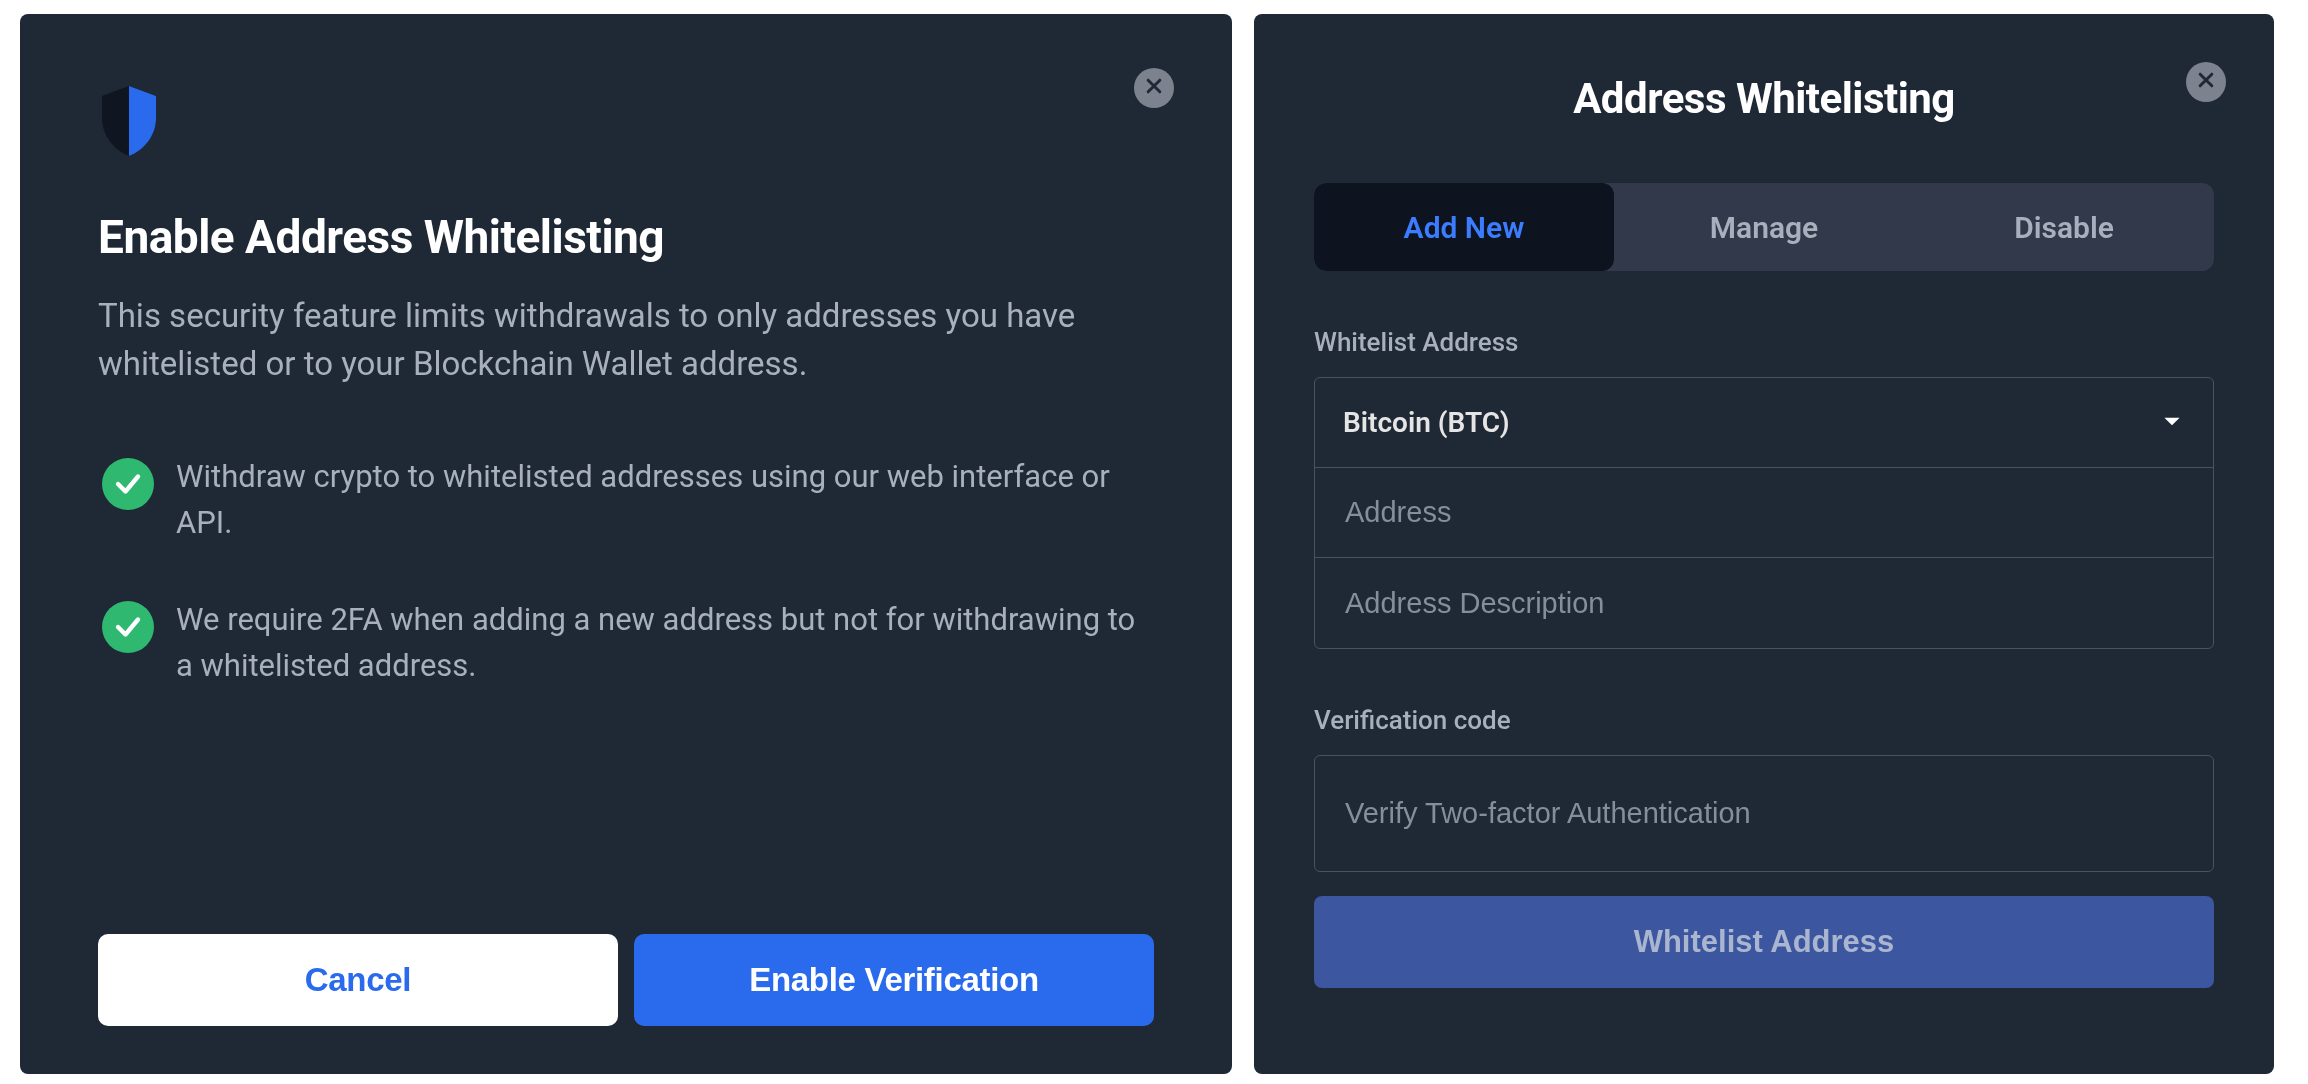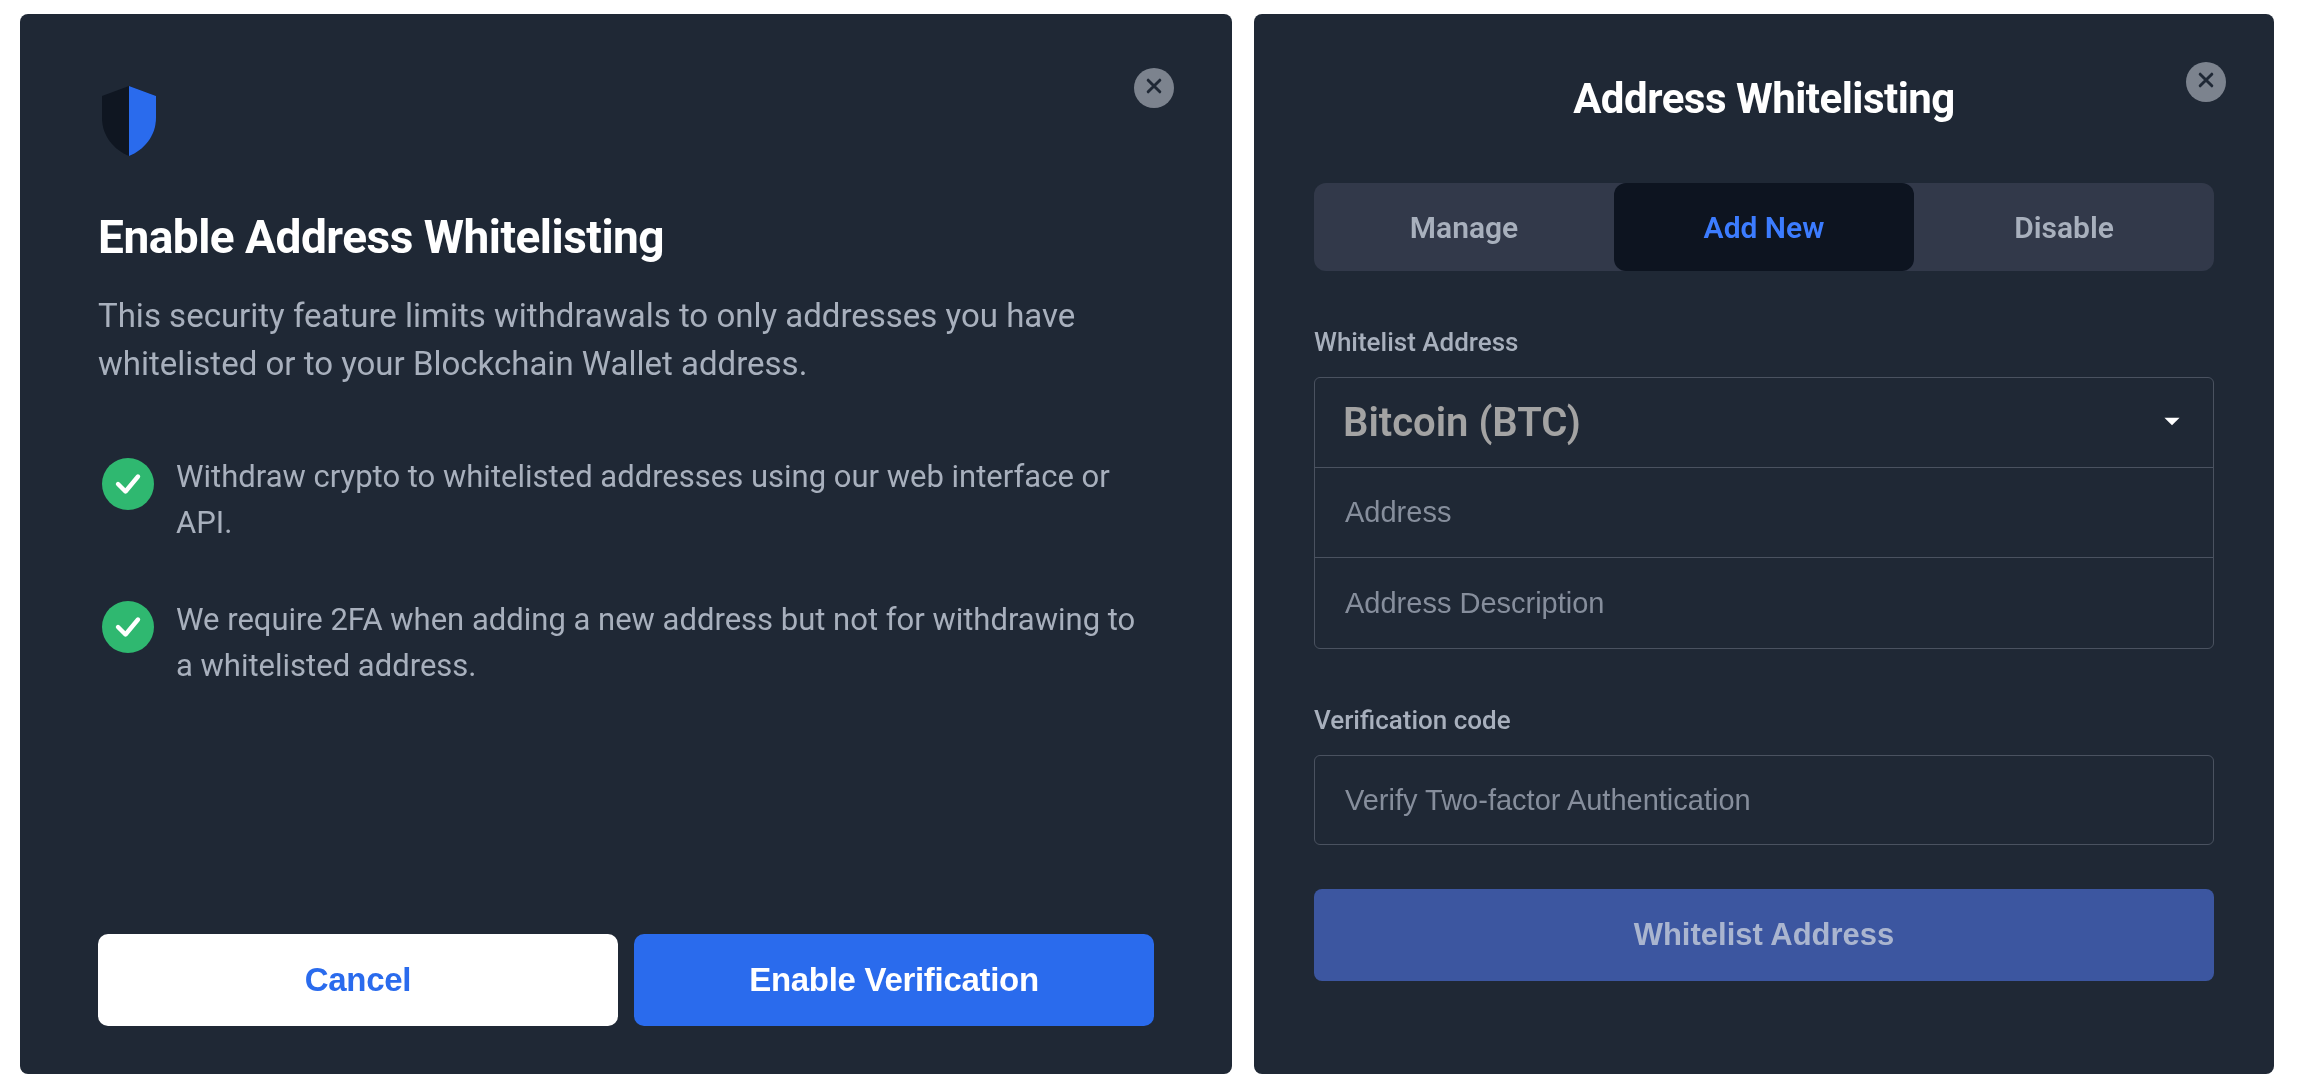--- a/index.html
+++ b/index.html
@@ -180,46 +180,46 @@
     display: flex;
     align-items: center;
     padding: 0 28px;
   }
   .select-row {
     border-bottom: 1.5px solid var(--border-light);
     justify-content: space-between;
     cursor: pointer;
   }
   .select-row .value {
-    font-size: 40px;
+    font-size: 28px;
     font-weight: 600;
-    color: #a3a3a3;
+    color: #e5e5e5;
   }
   .select-row .caret svg { width: 26px; height: 26px; }
   .input-row { border-bottom: 1.5px solid var(--border-light); }
   .input-row:last-child { border-bottom: none; }
   .input-row input {
     width: 100%;
     background: transparent;
     border: none;
     outline: none;
     font-size: 29px;
     color: #ffffff;
   }
   .input-row input::placeholder {
     color: #868e9c;
   }
   .single-field {
     border: 1.5px solid var(--border-light);
     border-radius: 6px;
-    height: 90px;
+    height: 117px;
     display: flex;
     align-items: center;
     padding: 0 28px;
-    margin-bottom: 44px;
+    margin-bottom: 24px;
   }
   .single-field input {
     width: 100%;
     background: transparent;
     border: none;
     outline: none;
     font-size: 29px;
     color: #ffffff;
   }
   .single-field input::placeholder { color: #868e9c; }
@@ -293,22 +293,22 @@
       <span>
         <svg viewBox="0 0 24 24" fill="none">
             <path d="M5 5 L19 19 M19 5 L5 19" stroke="#1f2835" stroke-width="3.5" stroke-linecap="round"></path>
           </svg>
       </span>
     </div>
 
     <h1 class="title">Address Whitelisting</h1>
 
     <div class="segmented">
+      <div class="seg active">Add New</div>
       <div class="seg">Manage</div>
-      <div class="seg active">Add New</div>
       <div class="seg">Disable</div>
     </div>
 
     <div class="field-label">Whitelist Address</div>
 
     <div class="field-group">
       <div class="select-row">
         <span class="value">Bitcoin (BTC)</span>
         <span class="caret">
           <svg viewBox="0 0 24 24" fill="#ffffff">

